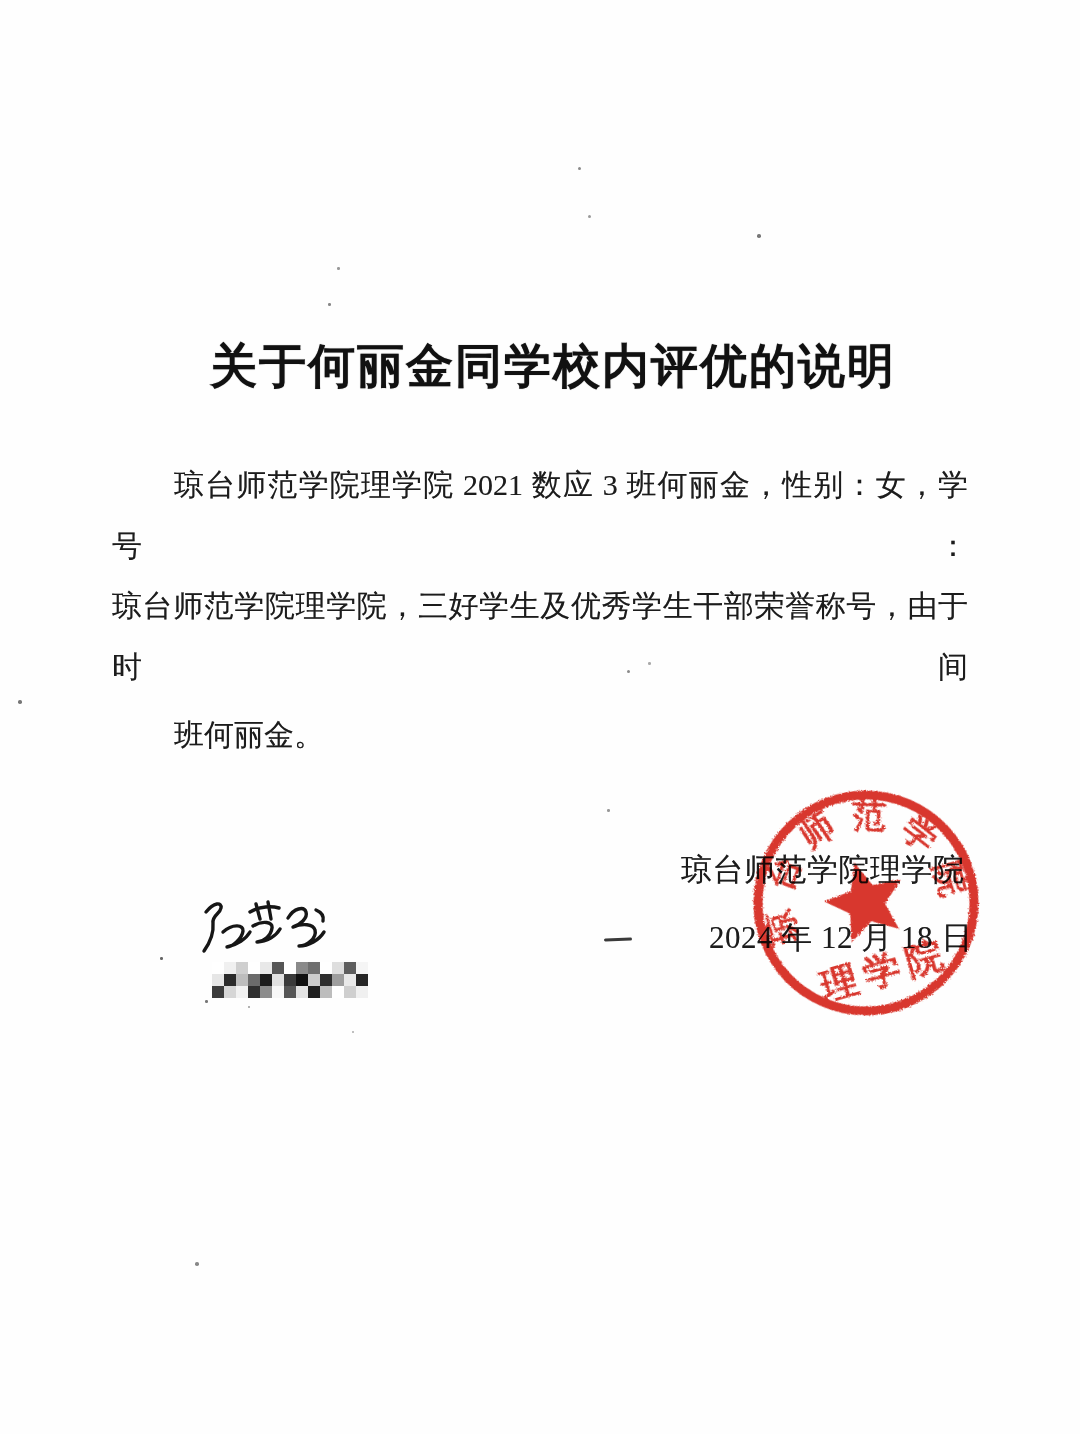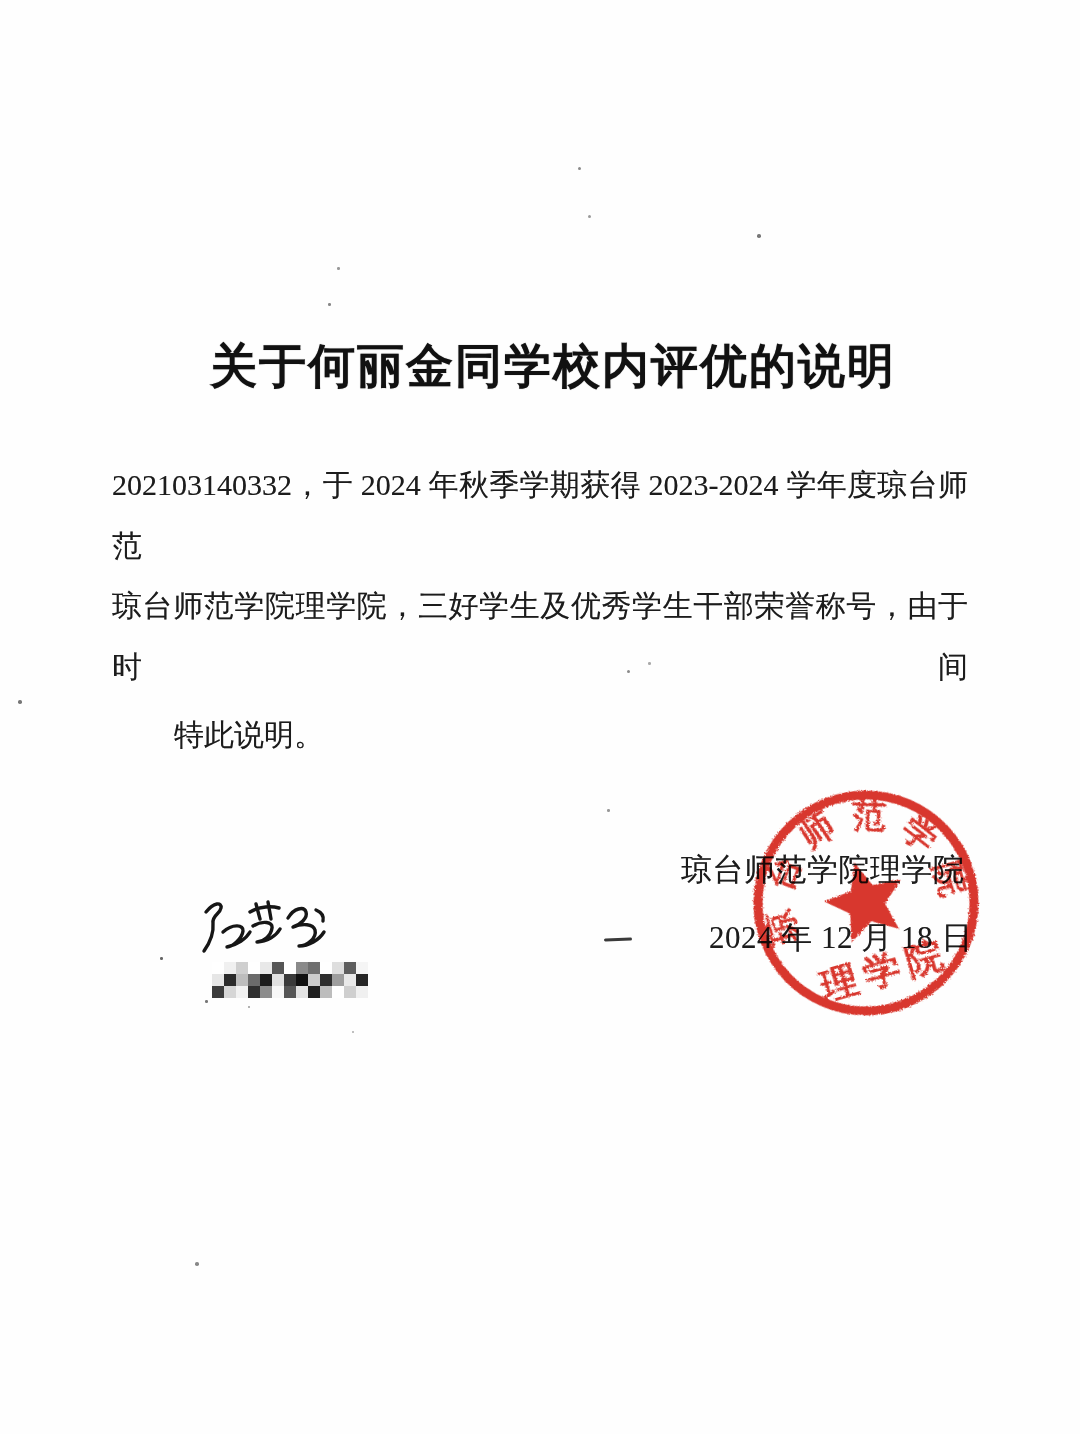--- a/index.html
+++ b/index.html
@@ -63,23 +63,23 @@
   .speck{position:absolute;border-radius:50%;}
 </style>
 </head>
 <body>
 
 <div class="page">
 
   <h1 class="doc-title">关于何丽金同学校内评优的说明</h1>
 
   <div class="body-text">
-    <div class="body-line fill">202103140332，于 2024 年秋季学期获得 2023-2024 学年度琼台师范</div>
+    <div class="body-line fill indent">琼台师范学院理学院 2021 数应 3 班何丽金，性别：女，学号：</div>
     <div class="body-line fill">琼台师范学院理学院，三好学生及优秀学生干部荣誉称号，由于时间</div>
-    <div class="closing-line">特此说明。</div>
+    <div class="closing-line">班何丽金。</div>
   </div>
 
   <div class="sig-org">琼台师范学院理学院</div>
   <div class="sig-date">2024 年 12 月 18 日</div>
 
   <div class="stray-dash"></div>
 
   <svg class="handwritten-sig" viewBox="0 0 150 72" aria-hidden="true">
     <path d="M14 18 C22 8 30 8 29 14 C28 20 20 21 21 29 C22 40 17 50 12 57"></path>
     <path d="M31 38 C41 29 52 31 51 37 C50 45 40 53 35 53 C45 51 54 45 58 38"></path>

